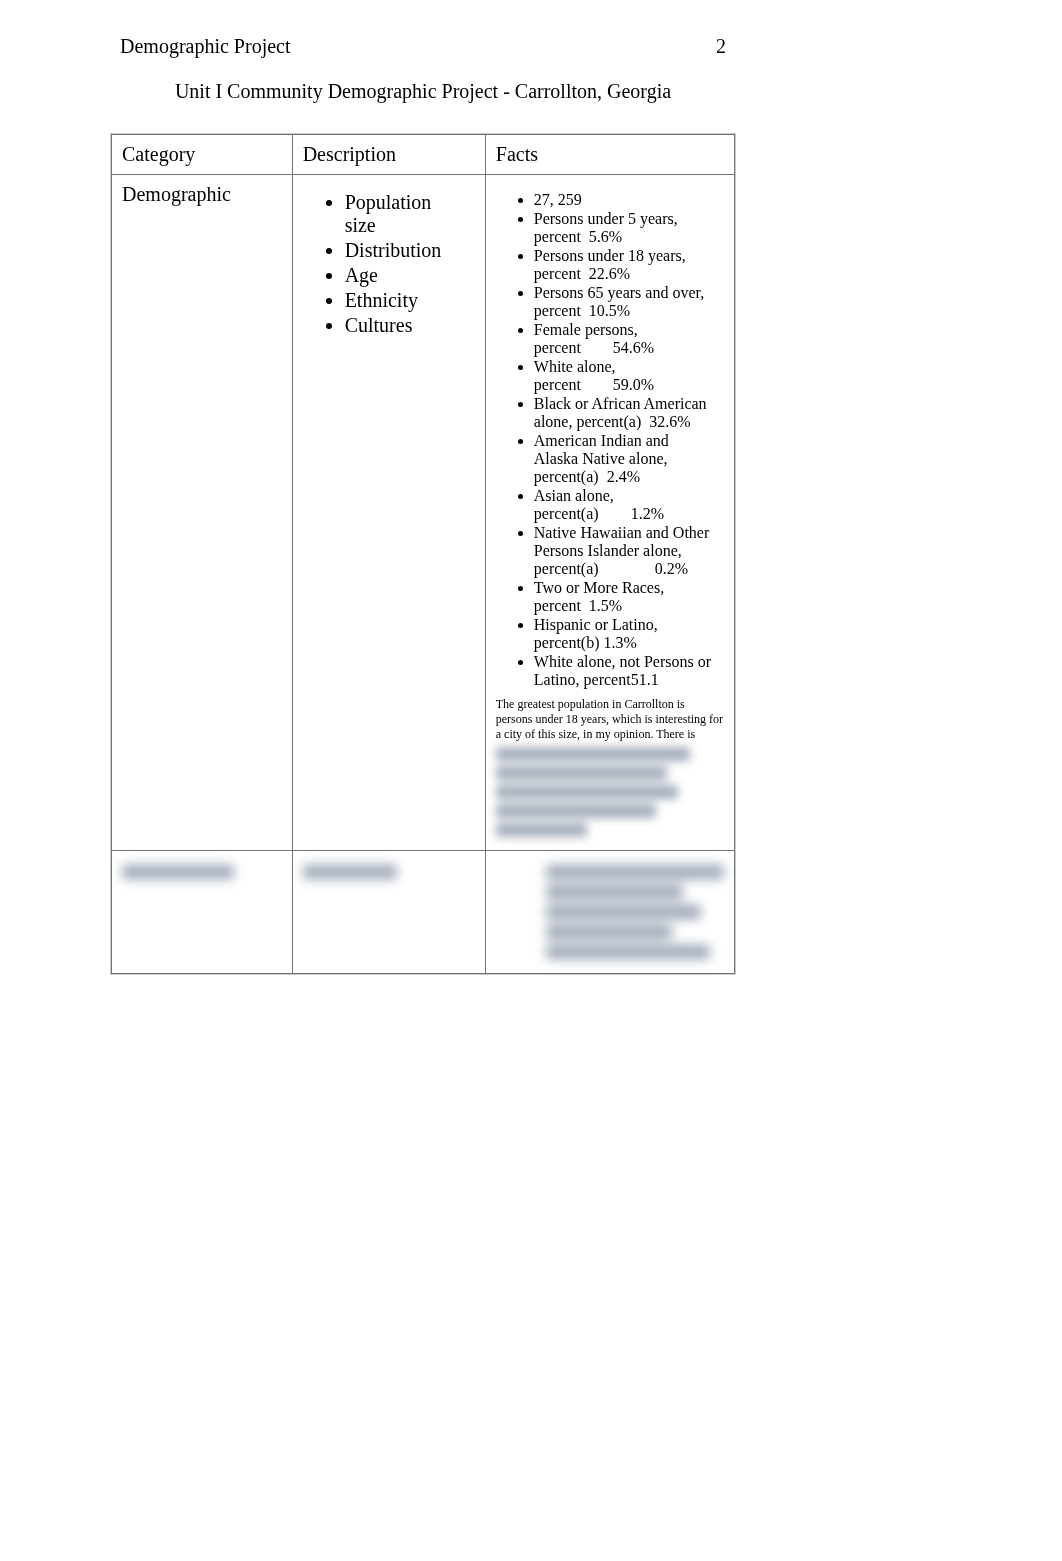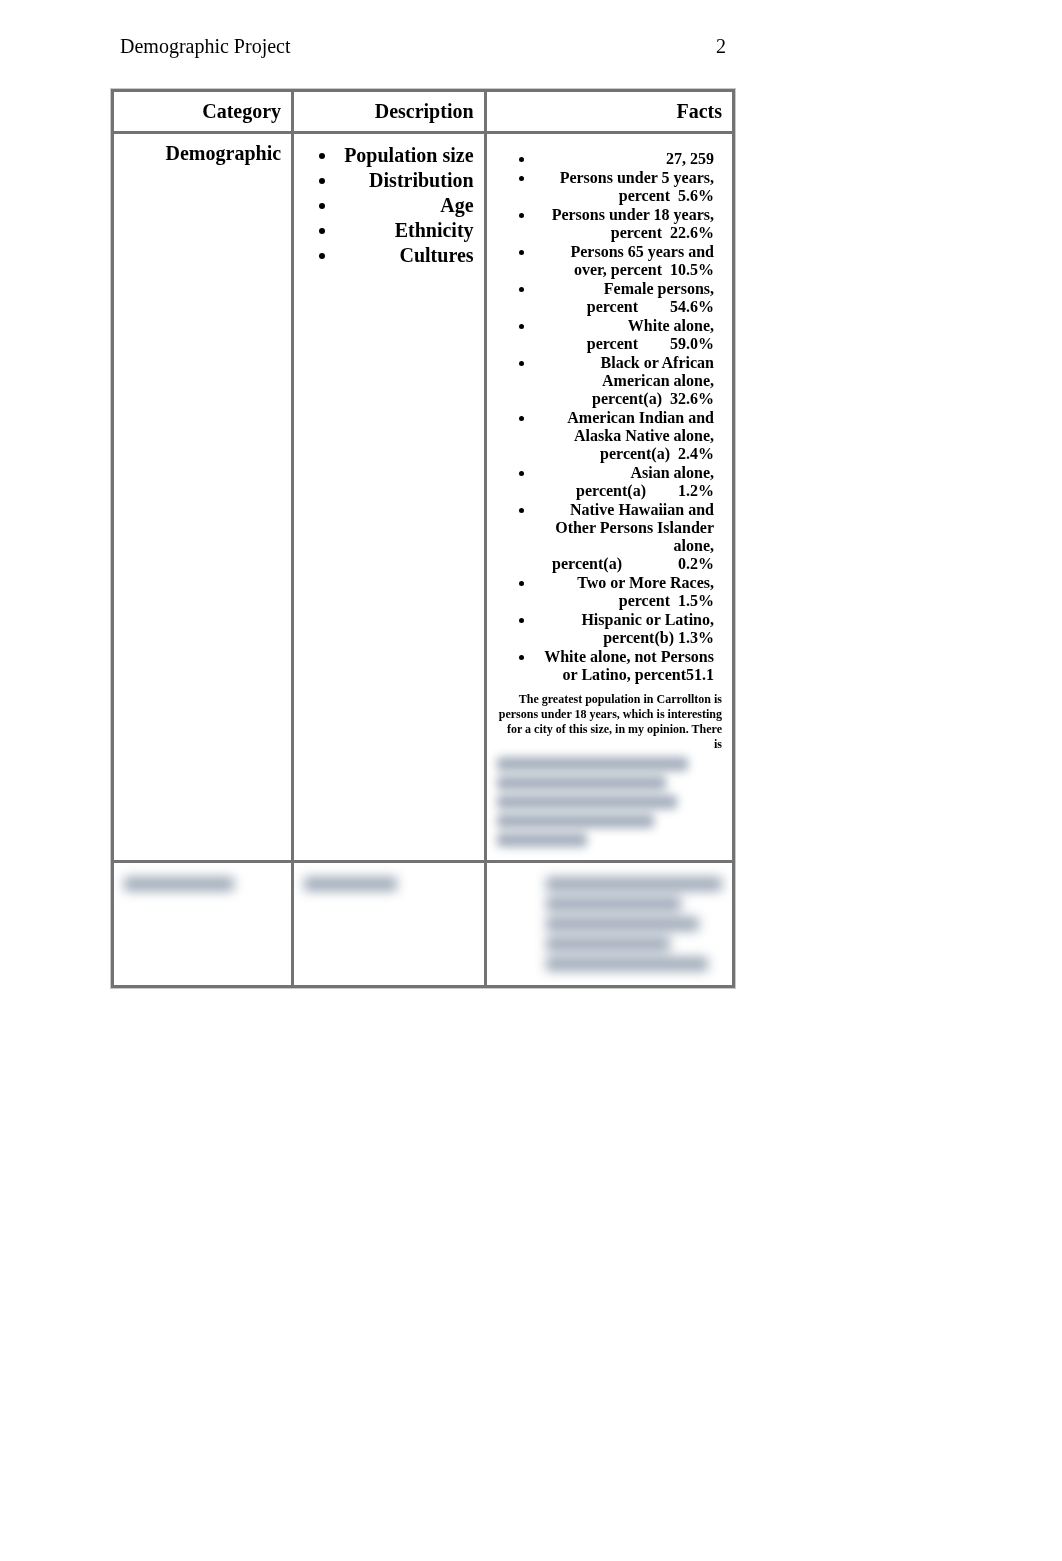--- a/index.html
+++ b/index.html
@@ -38,34 +38,34 @@
   .tbl-wrap {
     margin-top: 30px;
     border: 1px solid #c9c9c9;
   }
   table {
     border-collapse: collapse;
     width: 100%;
     table-layout: fixed;
   }
   th, td {
-    border: 3px solid #737373;
+    border: 1px solid #737373;
     vertical-align: top;
     padding: 8px 10px;
-    font-weight: bold;
-    text-align: right;
+    font-weight: normal;
+    text-align: left;
   }
   th {
     font-size: 20px;
   }
   td {
     font-size: 20px;
   }
   ul.desc {
-    margin: 0;
+    margin: 8px;
     padding-left: 34px;
     font-size: 20px;
   }
   ul.desc li {
     list-style-type: disc;
     margin: 2px 0;
   }
   ul.facts {
     margin: 8px;
     padding-left: 30px;
@@ -108,20 +108,21 @@
 </head>
 <body>
 
 <div class="page">
 
   <div class="running-header">
     <span>Demographic Project</span>
     <span>2</span>
   </div>
 
+  <div class="title-line">Unit I Community Demographic Project - Carrollton, Georgia</div>
 
 
   <div class="tbl-wrap">
     <table>
       <colgroup>
         <col class="col-cat">
         <col class="col-desc">
         <col class="col-facts">
       </colgroup>
       <thead>

